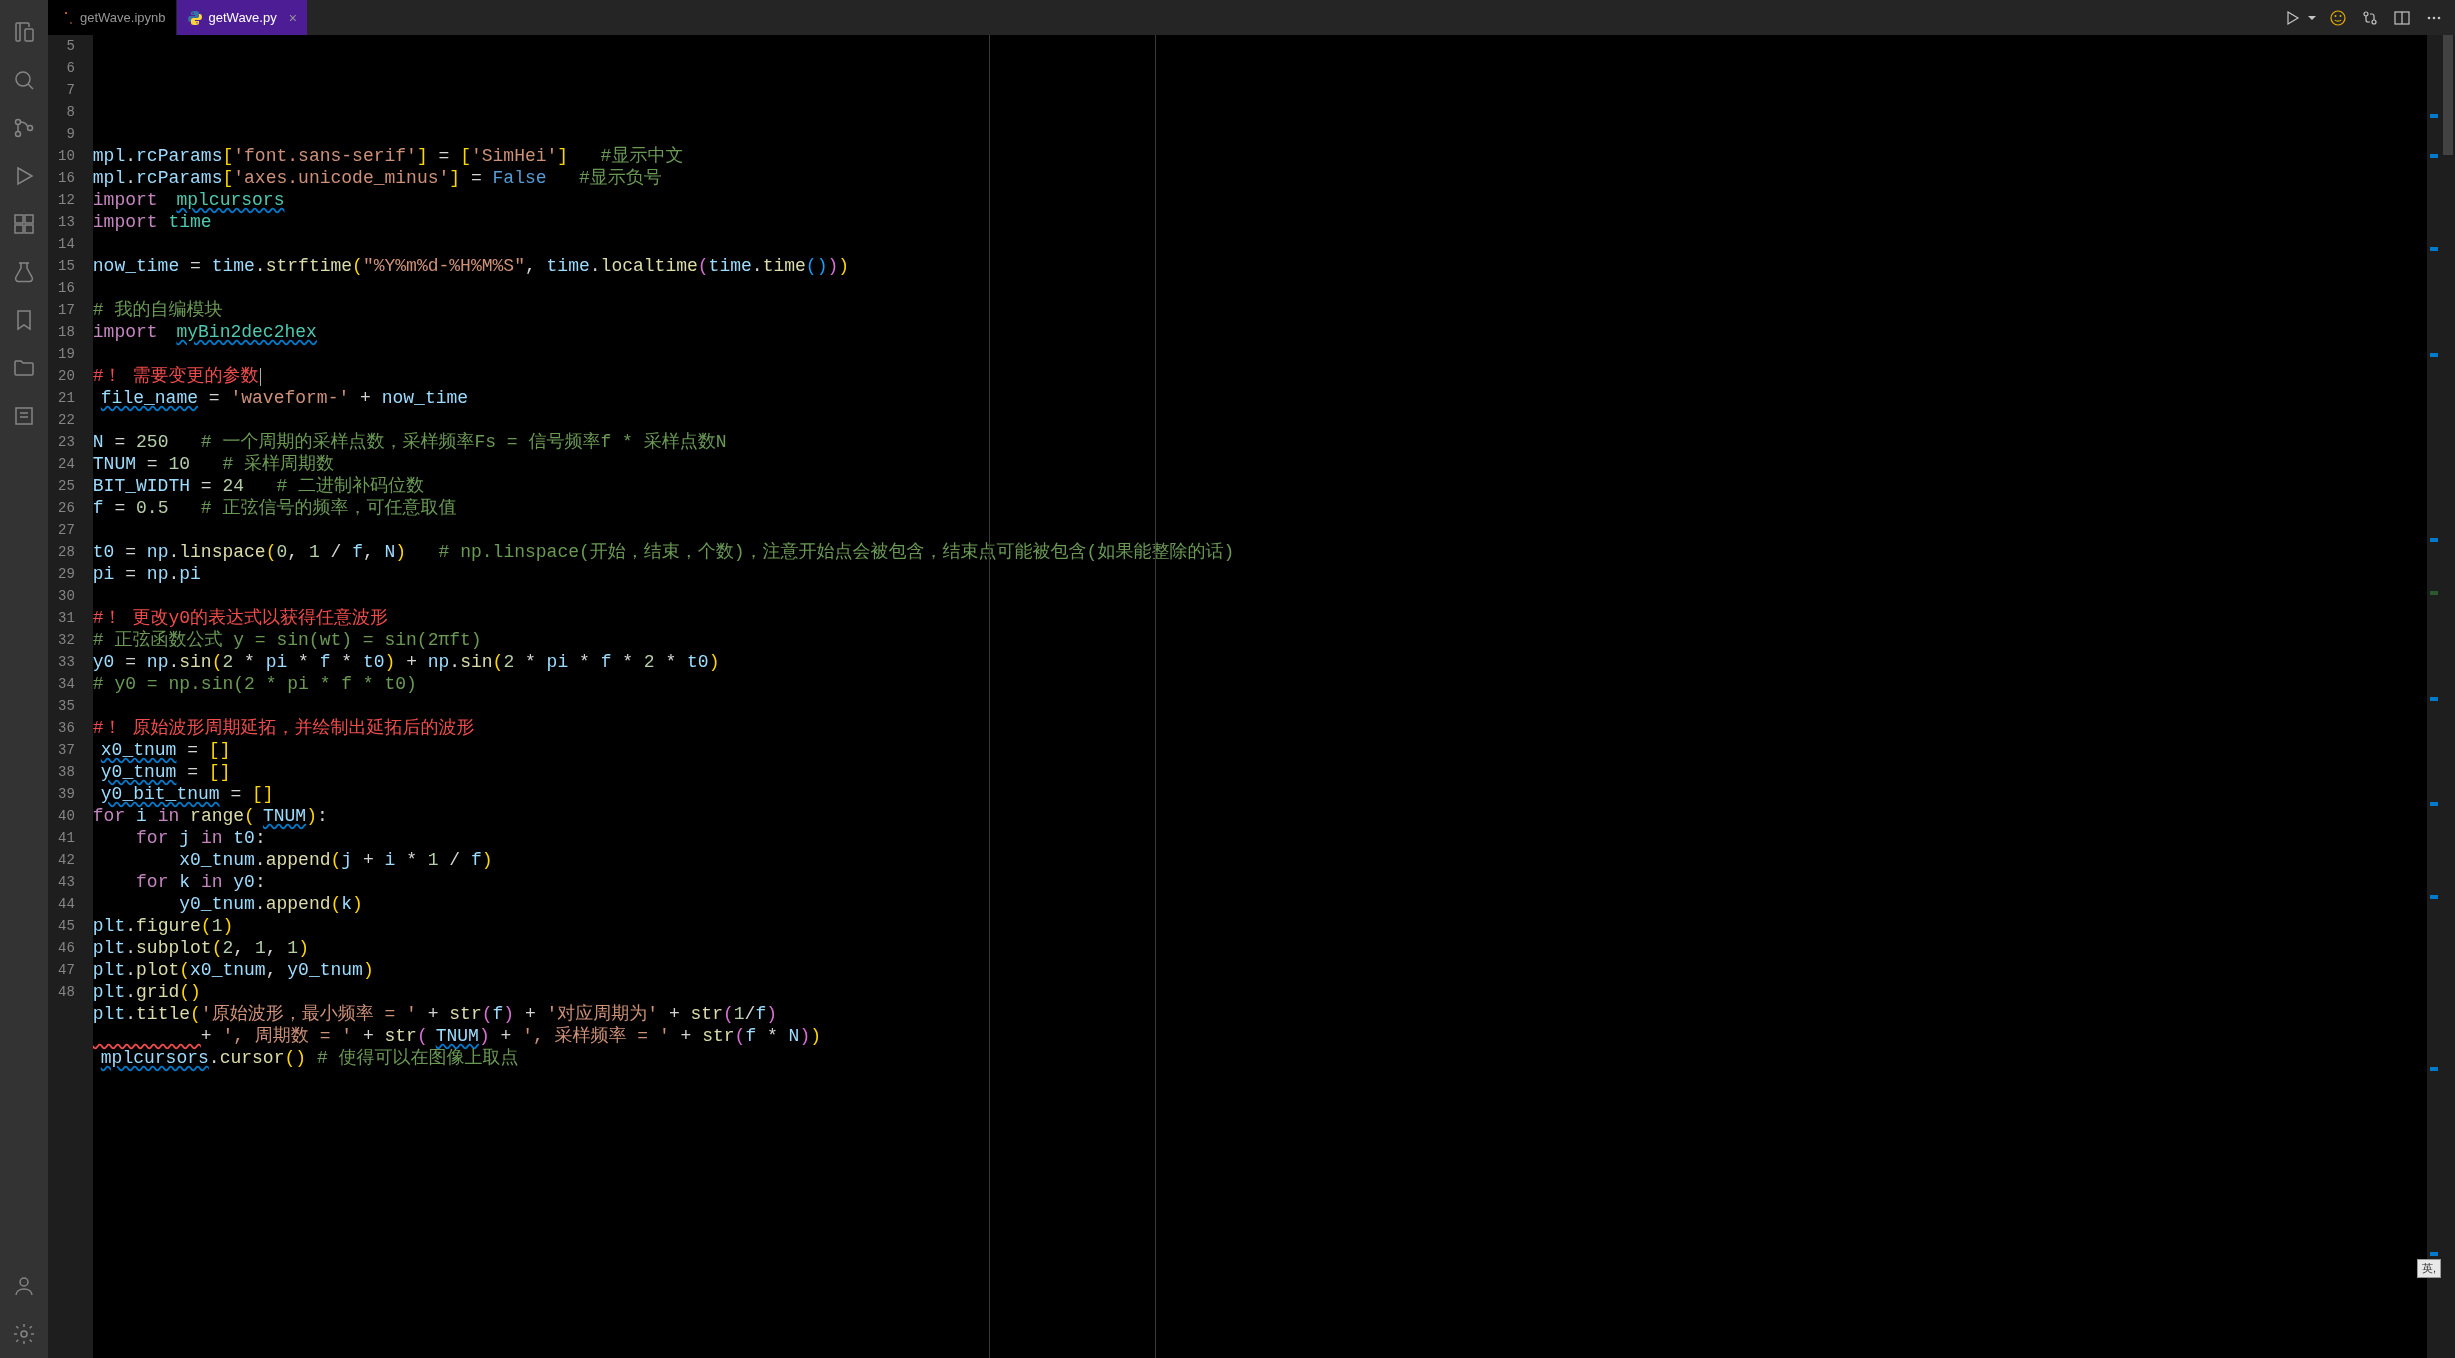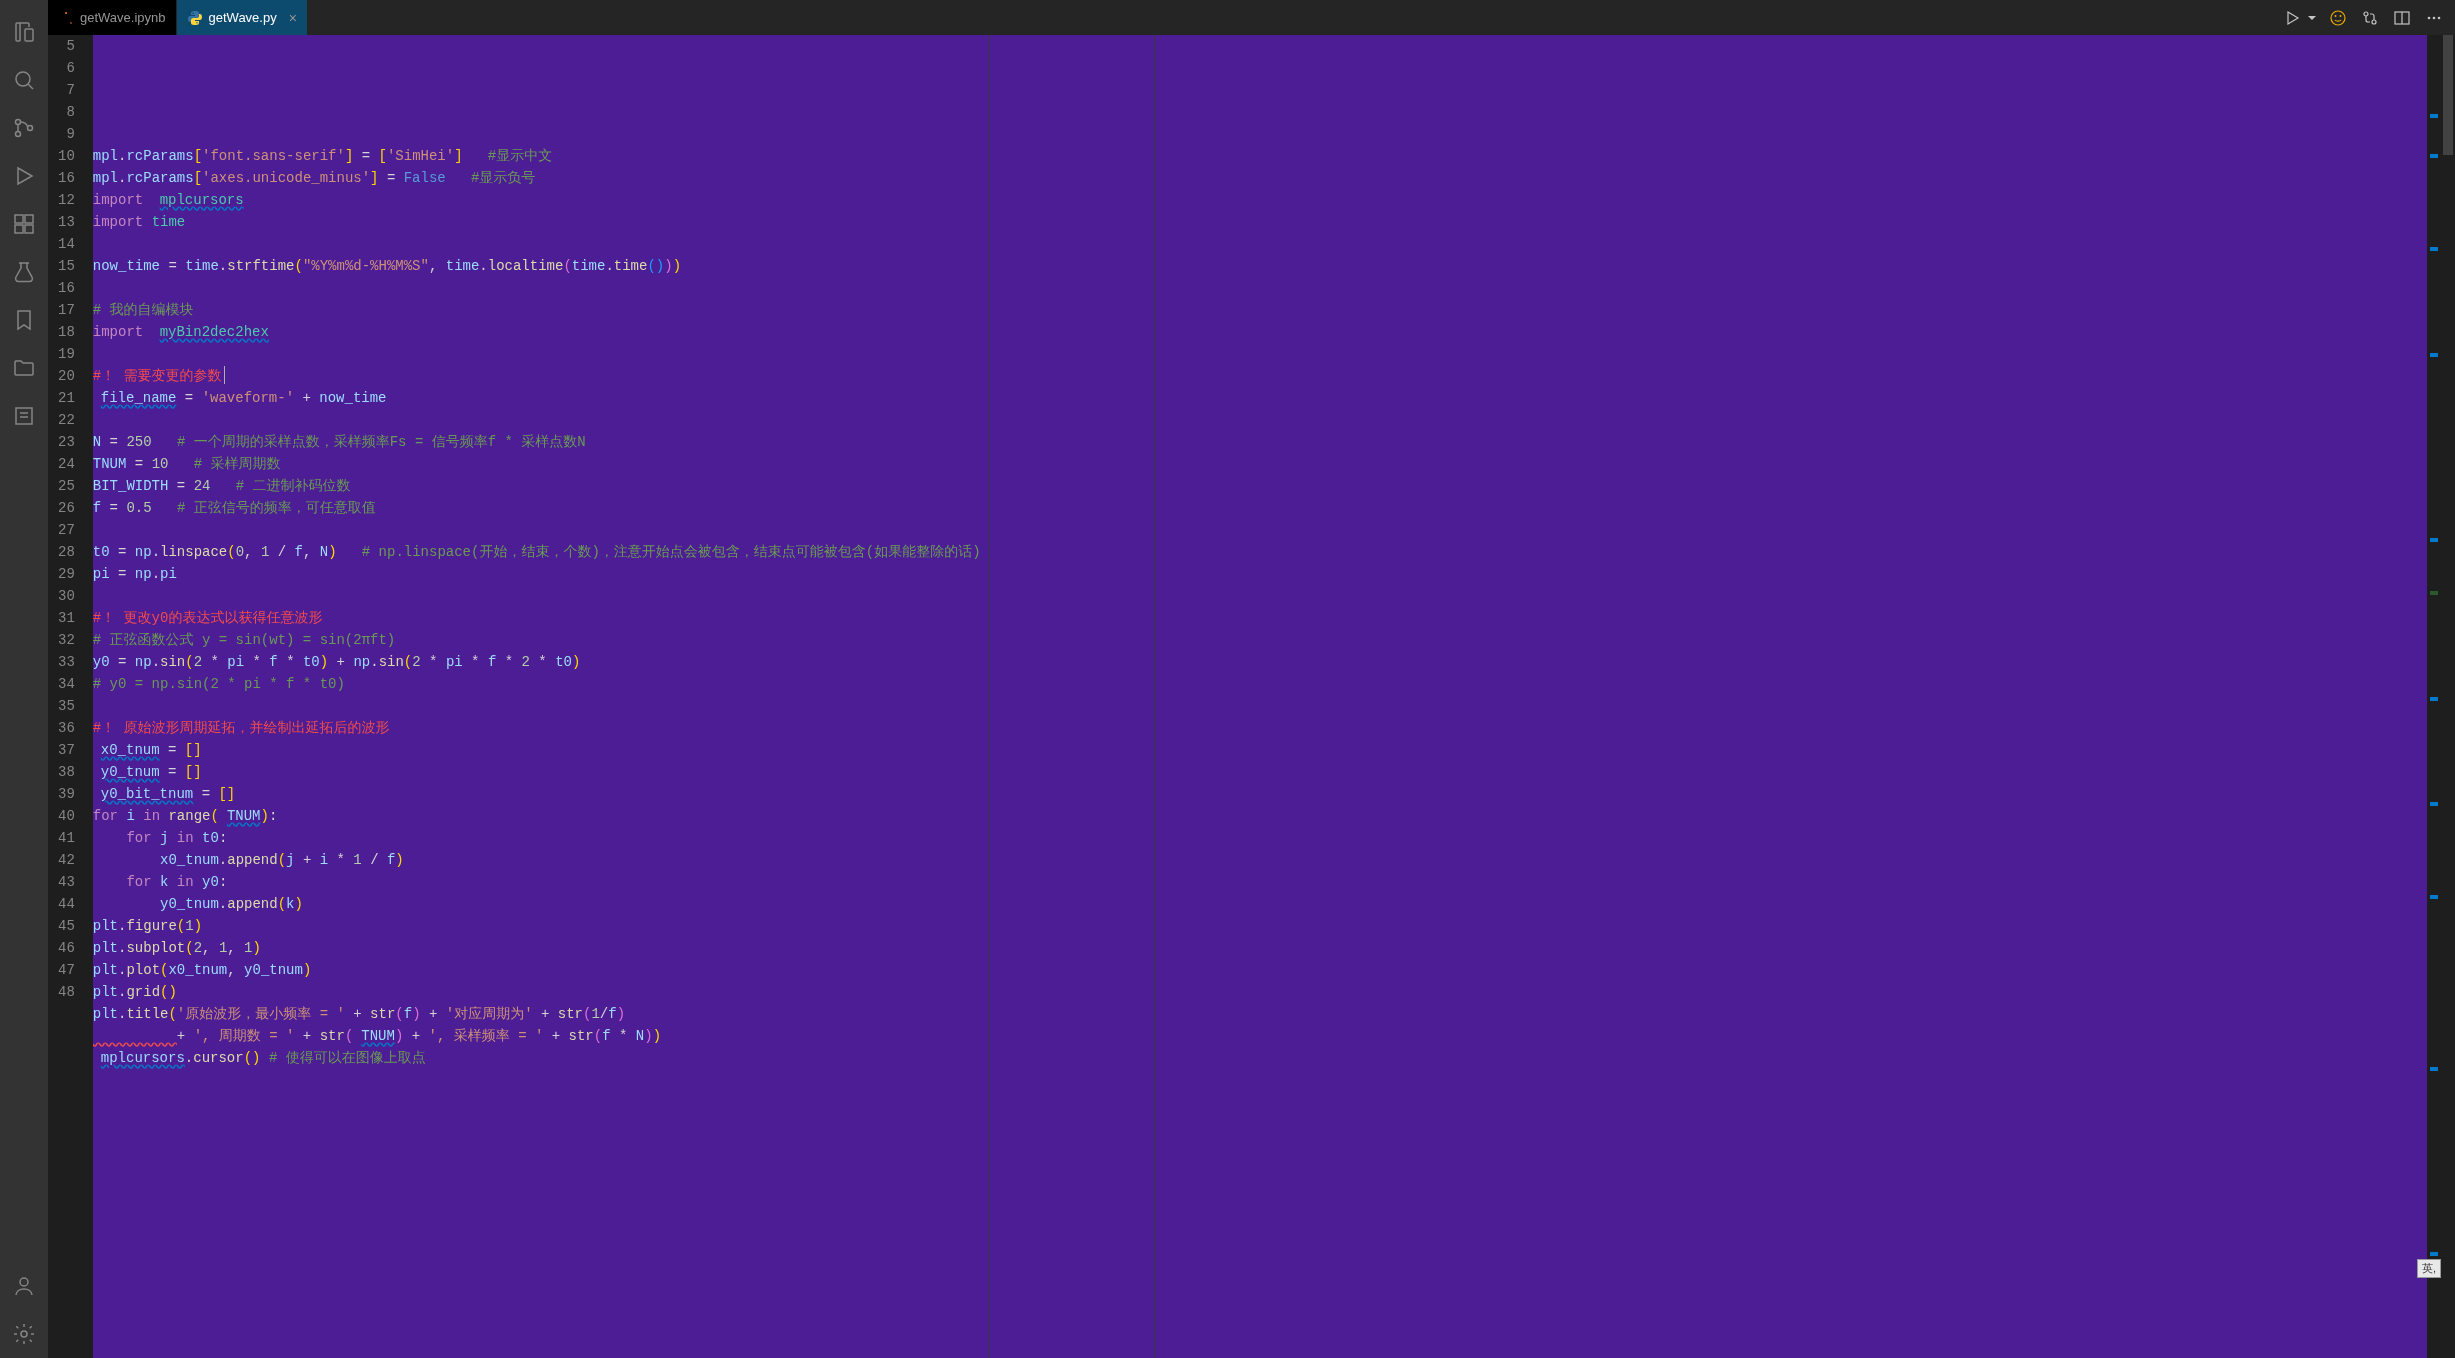--- a/index.html
+++ b/index.html
@@ -38,21 +38,21 @@
   display: flex;
   align-items: center;
   padding: 0 10px;
   background: #000000;
   color: #969696;
   font-size: 13px;
   cursor: pointer;
   border-right: 1px solid #252526;
   gap: 6px;
 }
-.tab.active { background: #0c4a6e; color: #ffffff; }
+.tab.active { background: #4c1d95; color: #ffffff; }
 .tab-icon { width: 16px; height: 16px; display: flex; align-items: center; justify-content: center; }
 .tab-icon.jupyter { color: #f37726; }
 .tab-icon.python { color: #3572a5; }
 .tab-close { margin-left: 6px; color: #969696; font-size: 14px; }
 .tabs-spacer { flex: 1; }
 .tab-actions { display: flex; align-items: center; gap: 10px; padding: 0 10px; color: #c5c5c5; }
 .tab-action { display: flex; align-items: center; justify-content: center; width: 22px; height: 22px; cursor: pointer; }
 .tab-action svg { width: 16px; height: 16px; }
 .editor-container { flex: 1; display: flex; position: relative; overflow: hidden; }
 .gutter {
@@ -60,23 +60,23 @@
   color: #858585;
   text-align: right;
   user-select: none;
   padding: 0 18px 0 10px;
   font-family: Consolas, "Courier New", monospace;
   font-size: 14px;
   line-height: 22px;
 }
 .code-area {
   flex: 1;
-  background: #4c1d95;
+  background: #000000;
   font-family: Consolas, "Courier New", monospace;
-  font-size: 14px;
+  font-size: 18px;
   line-height: 22px;
   white-space: pre;
   position: relative;
   overflow: hidden;
 }
 .ruler1 { position: absolute; top: 0; bottom: 0; left: 896px; width: 1px; background: #3a3a3a; }
 .ruler2 { position: absolute; top: 0; bottom: 0; left: 1062px; width: 1px; background: #3a3a3a; }
 .code-line { height: 22px; }
 .tok-kw { color: #c586c0; }
 .tok-mod { color: #4ec9b0; }

